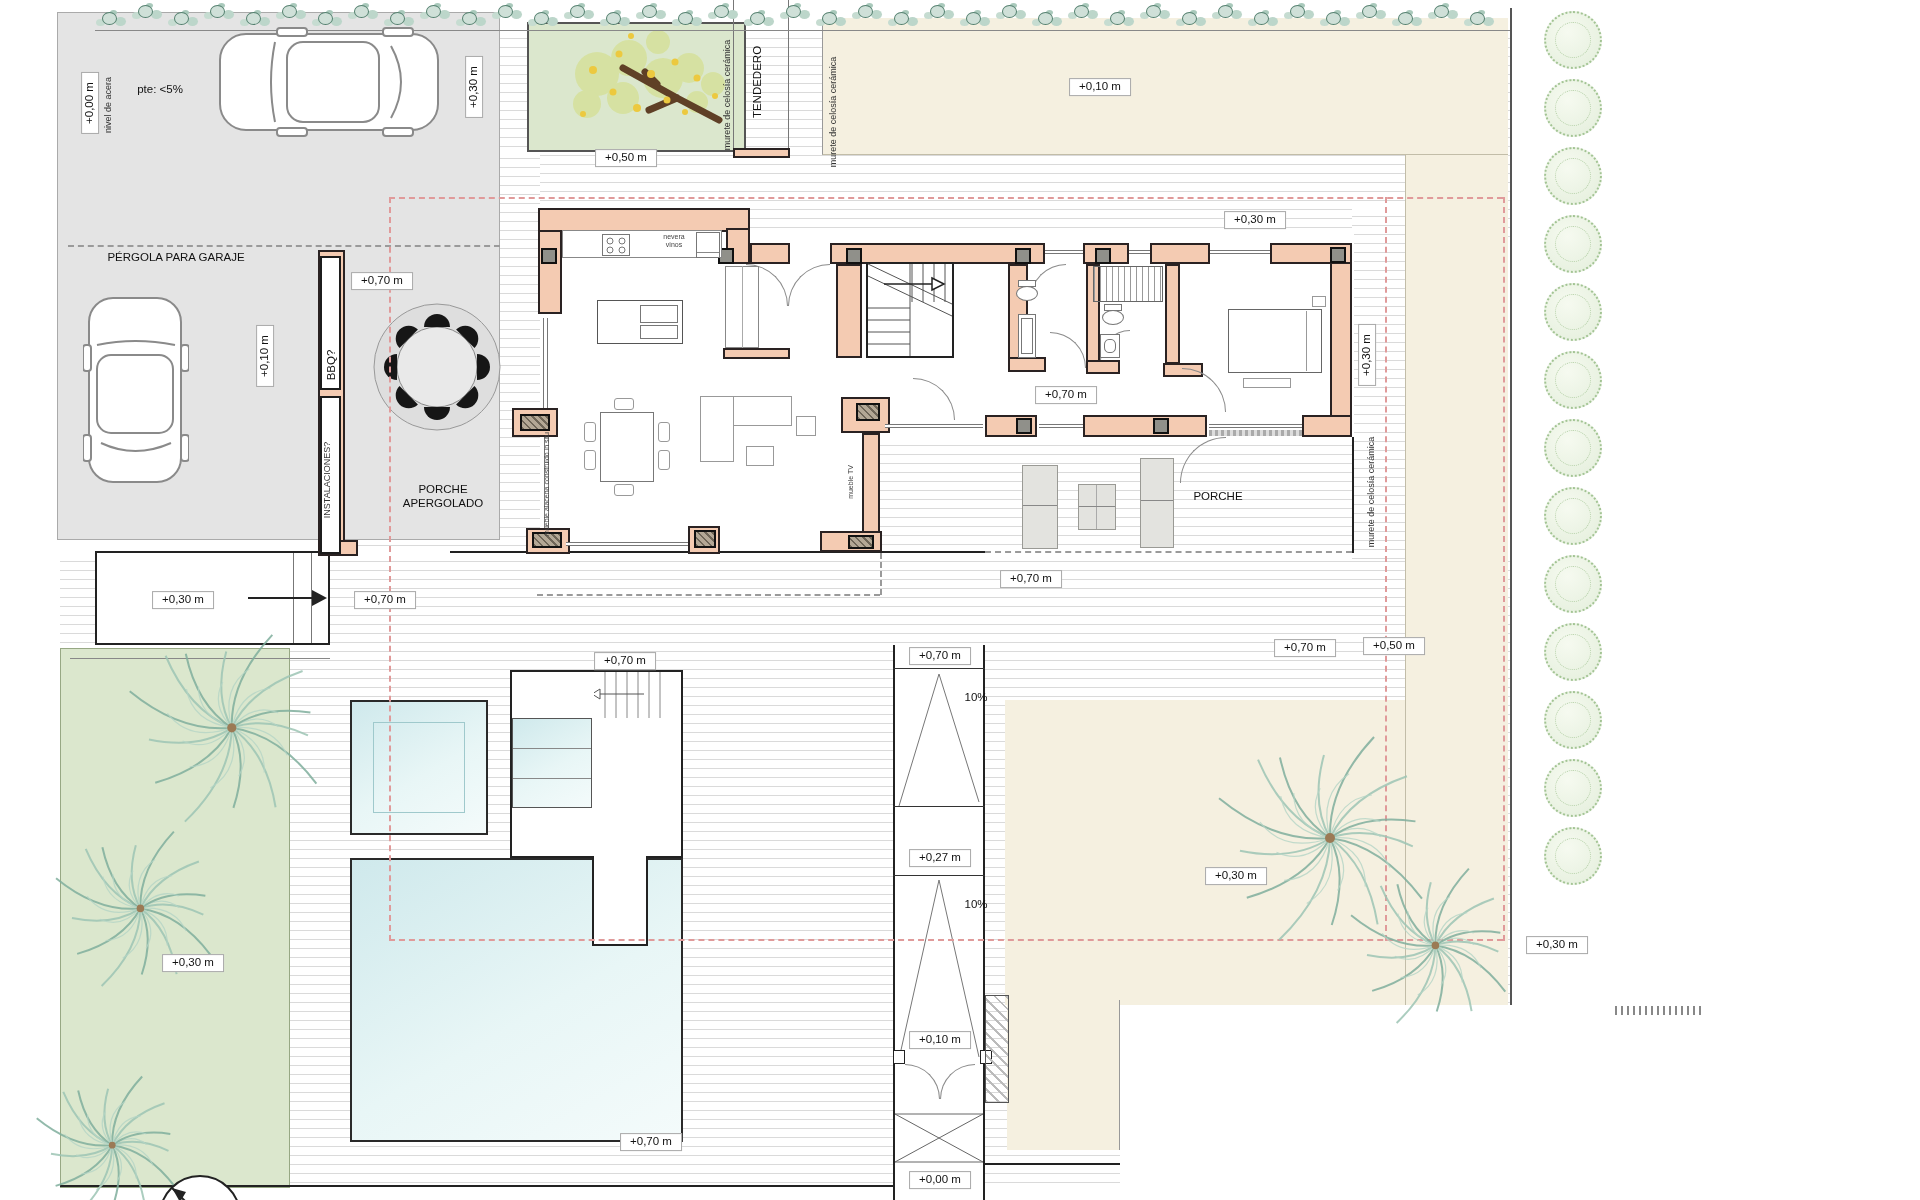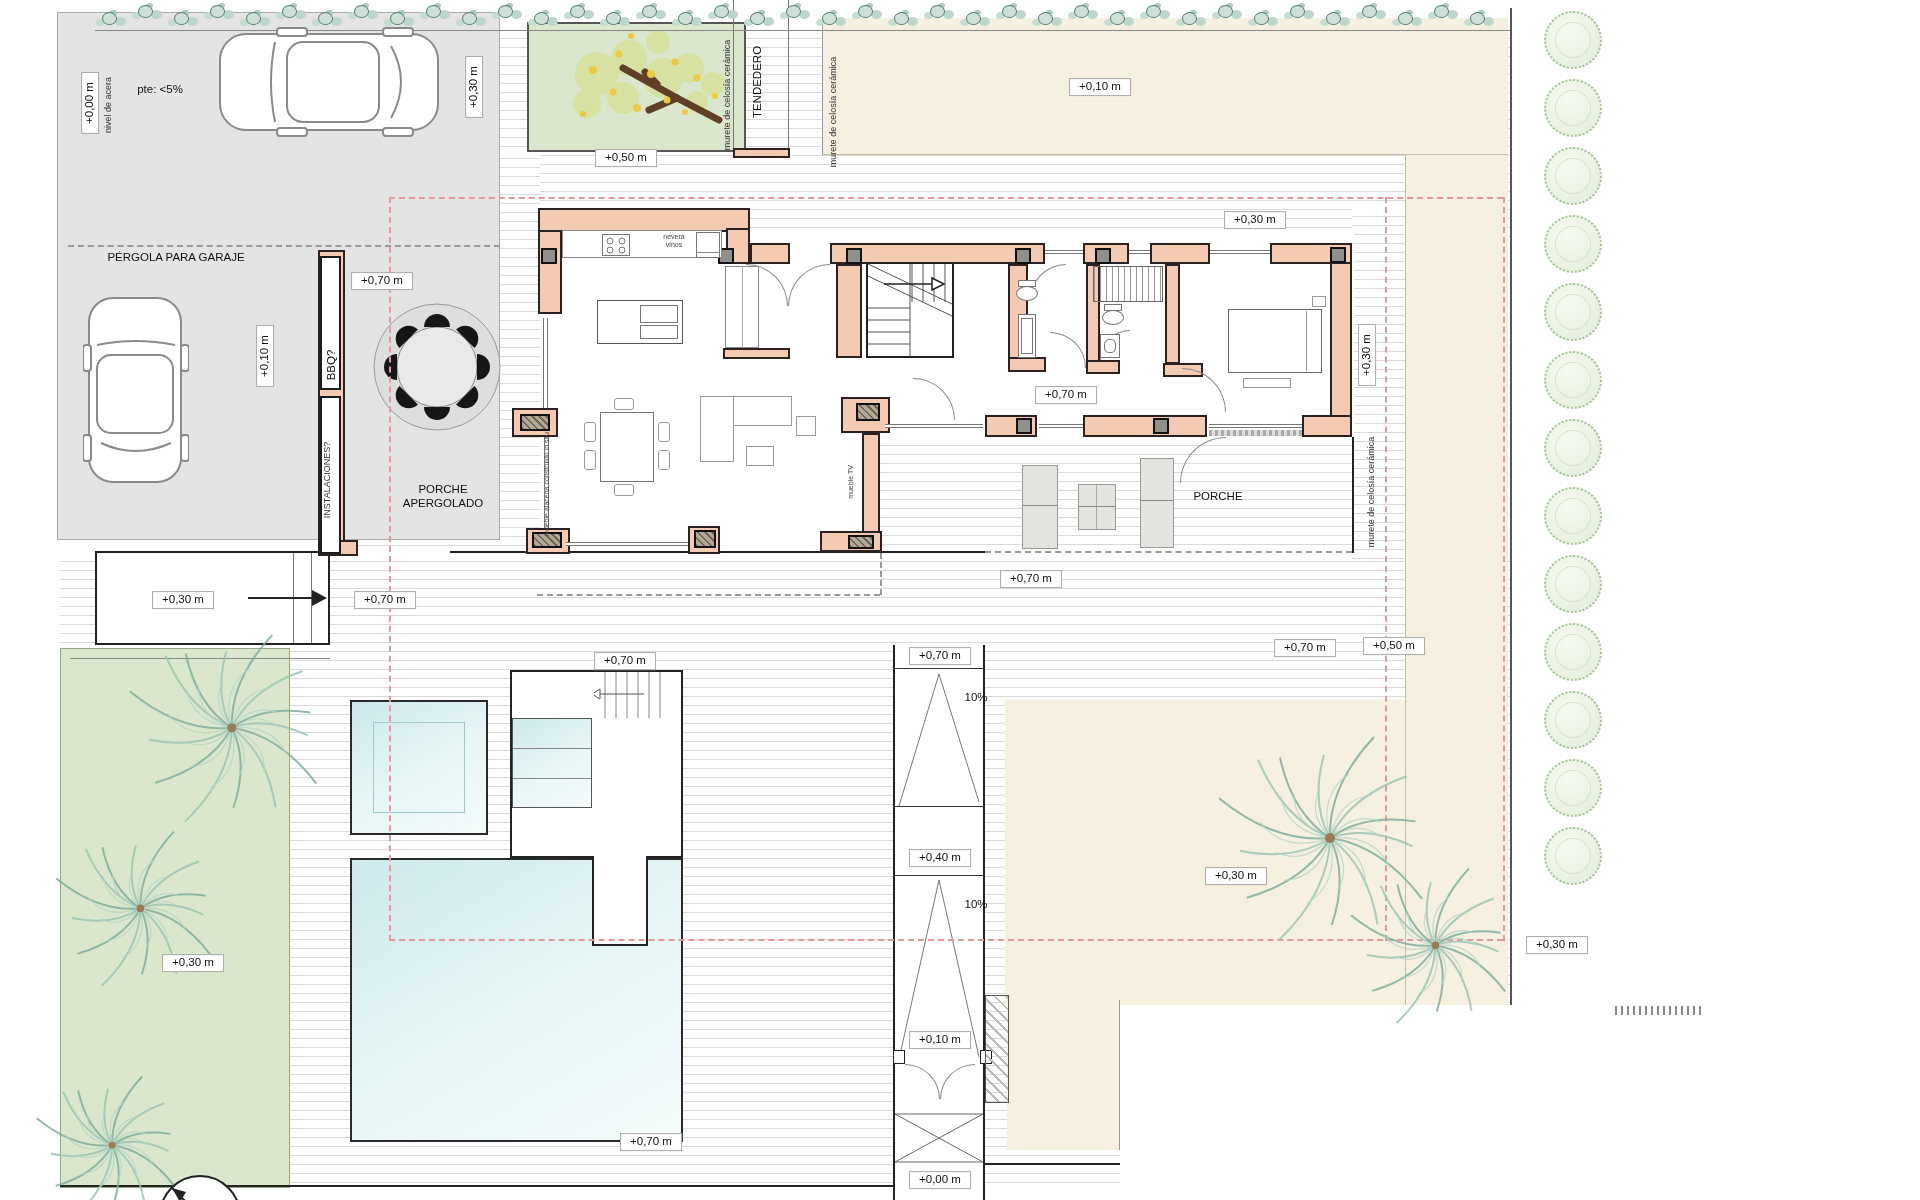--- a/index.html
+++ b/index.html
@@ -615,21 +615,21 @@
       <div class="lbl box" style="left: 1031px; top: 579px;">+0,70 m</div>
       <div class="lbl box r" style="left: 1367px; top: 355px;">+0,30 m</div>
       <div class="lbl r small" style="left: 1371px; top: 492px;">murete de celosía cerámica</div>
       <div class="lbl box" style="left: 183px; top: 600px;">+0,30 m</div>
       <div class="lbl box" style="left: 385px; top: 600px;">+0,70 m</div>
       <div class="lbl box" style="left: 625px; top: 661px;">+0,70 m</div>
       <div class="lbl box" style="left: 940px; top: 656px;">+0,70 m</div>
       <div class="lbl box" style="left: 1305px; top: 648px;">+0,70 m</div>
       <div class="lbl box" style="left: 1394px; top: 646px;">+0,50 m</div>
       <div class="lbl" style="left: 976px; top: 698px;">10%</div>
-      <div class="lbl box" style="left: 940px; top: 858px;">+0,40 m</div>
+      <div class="lbl box" style="left: 940px; top: 858px;">+0,27 m</div>
       <div class="lbl" style="left: 976px; top: 905px;">10%</div>
       <div class="lbl box" style="left: 1236px; top: 876px;">+0,30 m</div>
       <div class="lbl box" style="left: 1557px; top: 945px;">+0,30 m</div>
       <div class="lbl box" style="left: 193px; top: 963px;">+0,30 m</div>
       <div class="lbl box" style="left: 940px; top: 1040px;">+0,10 m</div>
       <div class="lbl box" style="left: 651px; top: 1142px;">+0,70 m</div>
       <div class="lbl box" style="left: 940px; top: 1180px;">+0,00 m</div>
     </div>
 </div>
 

